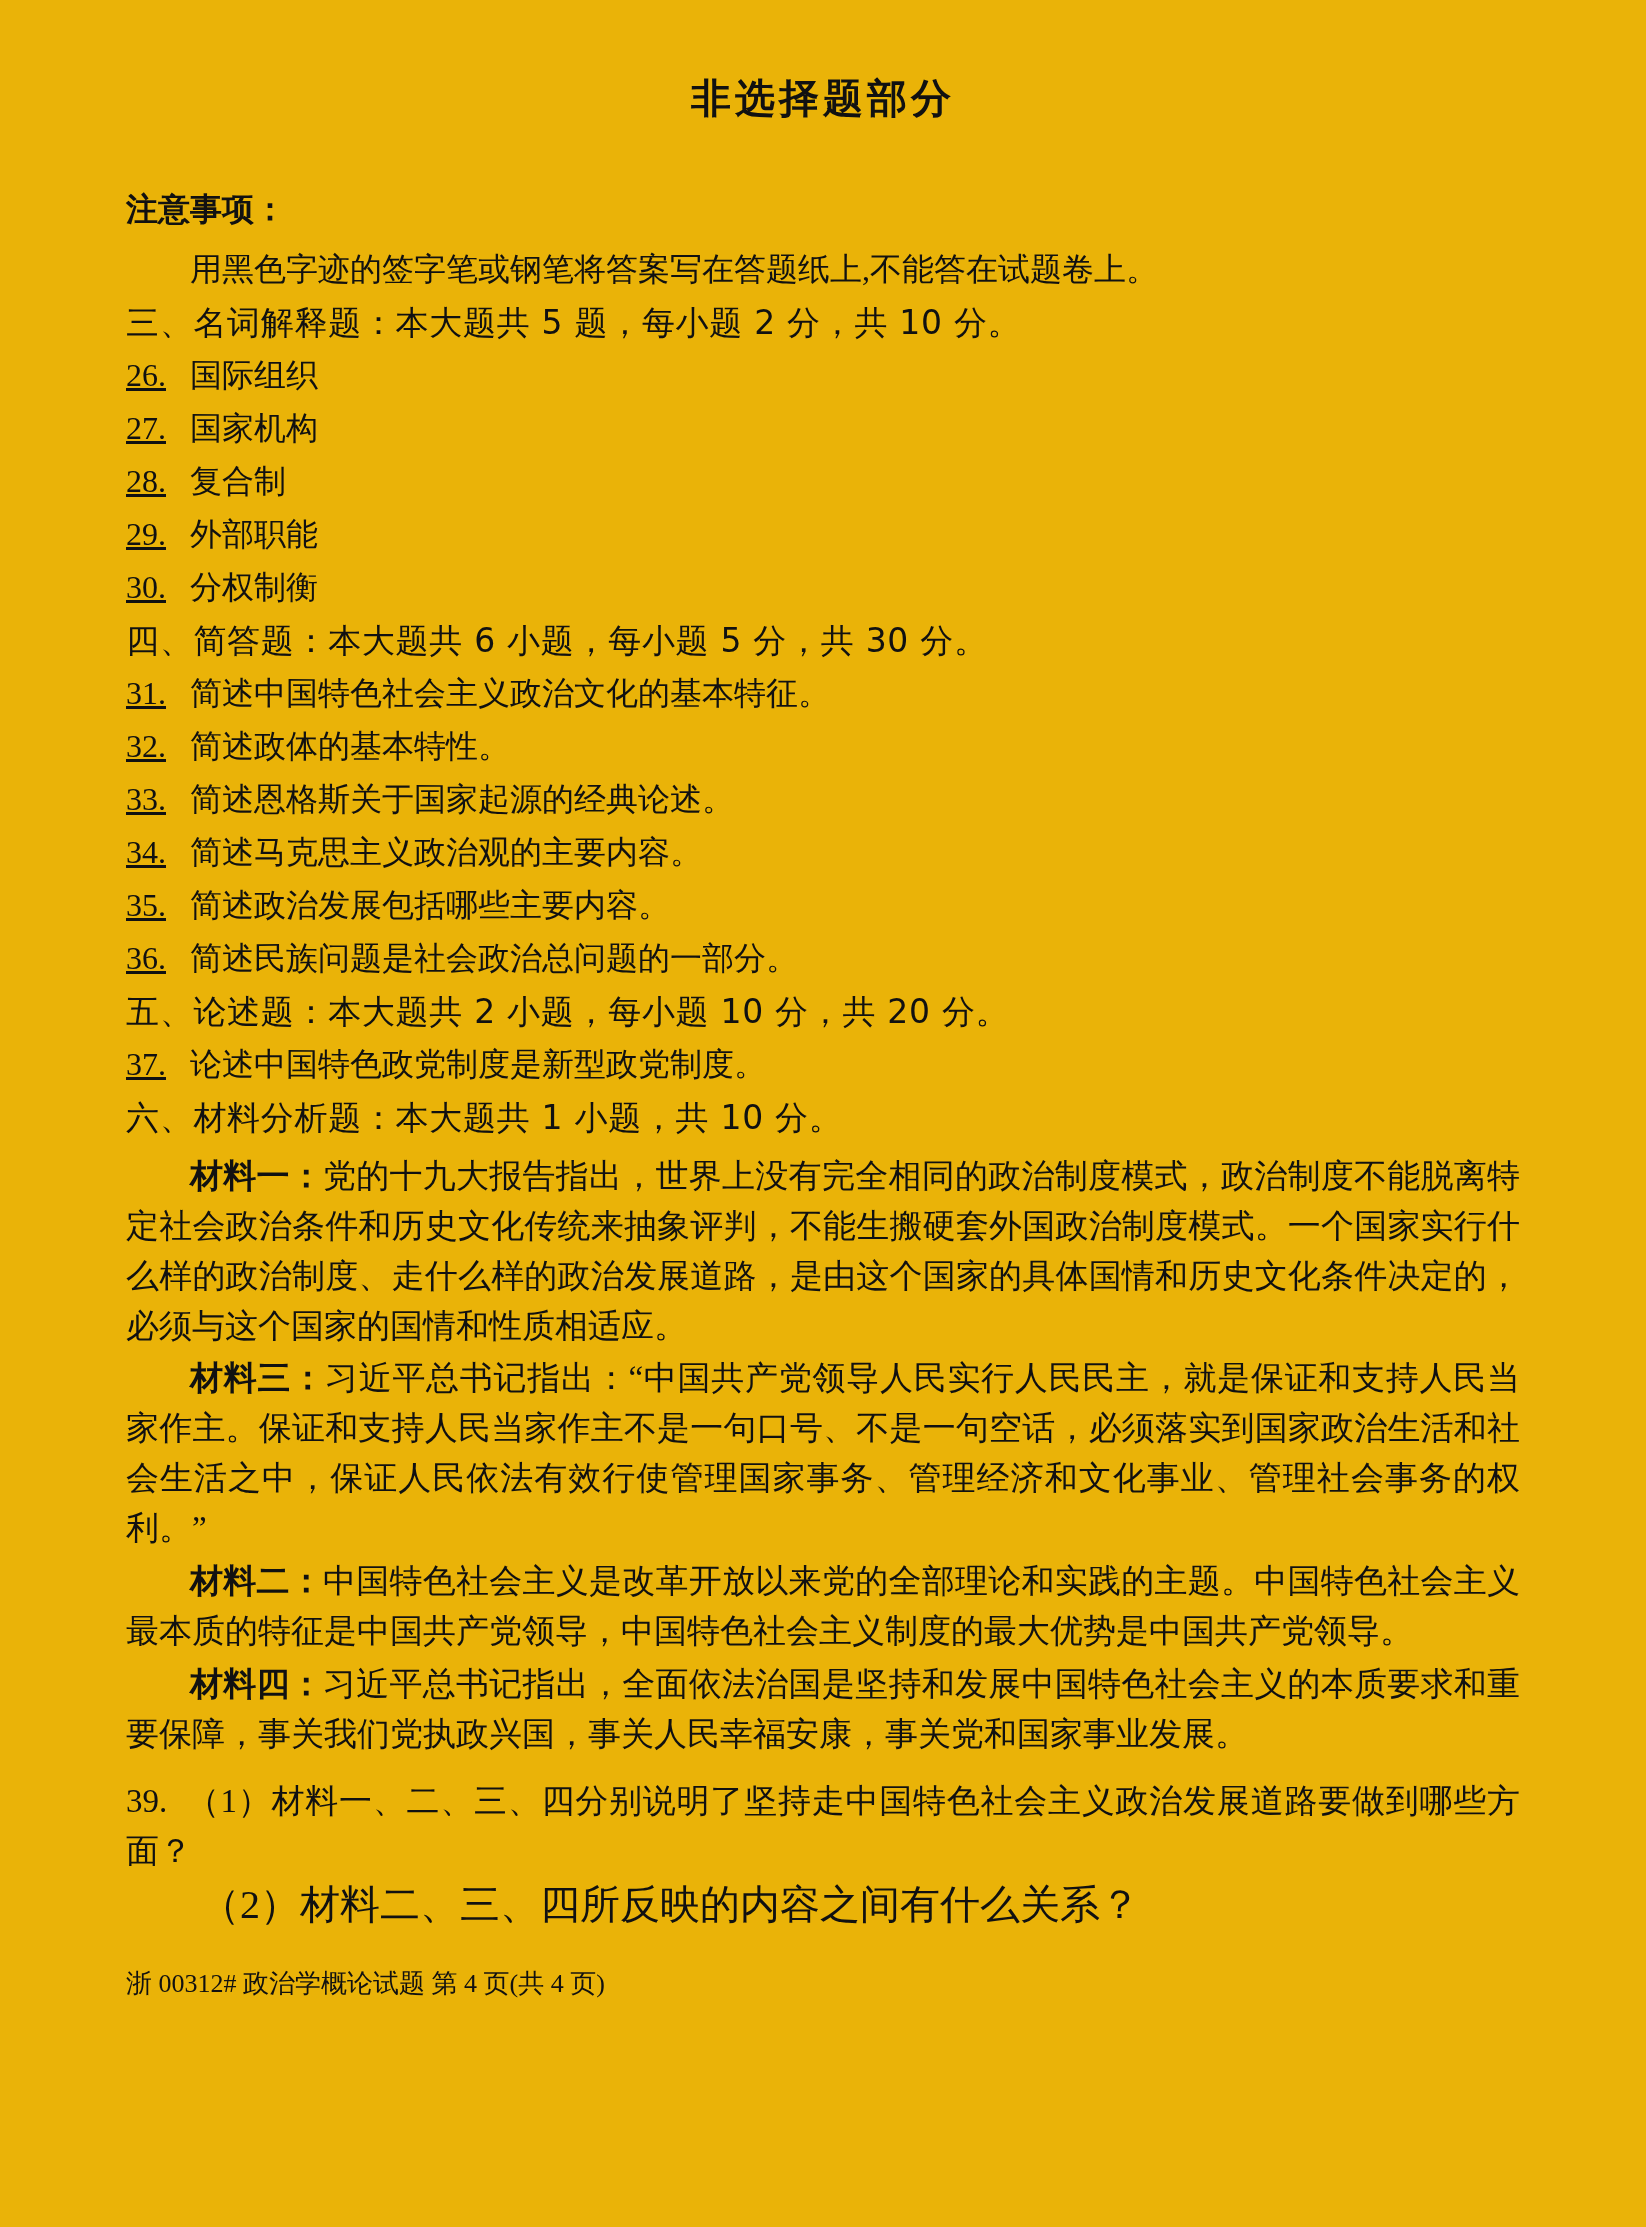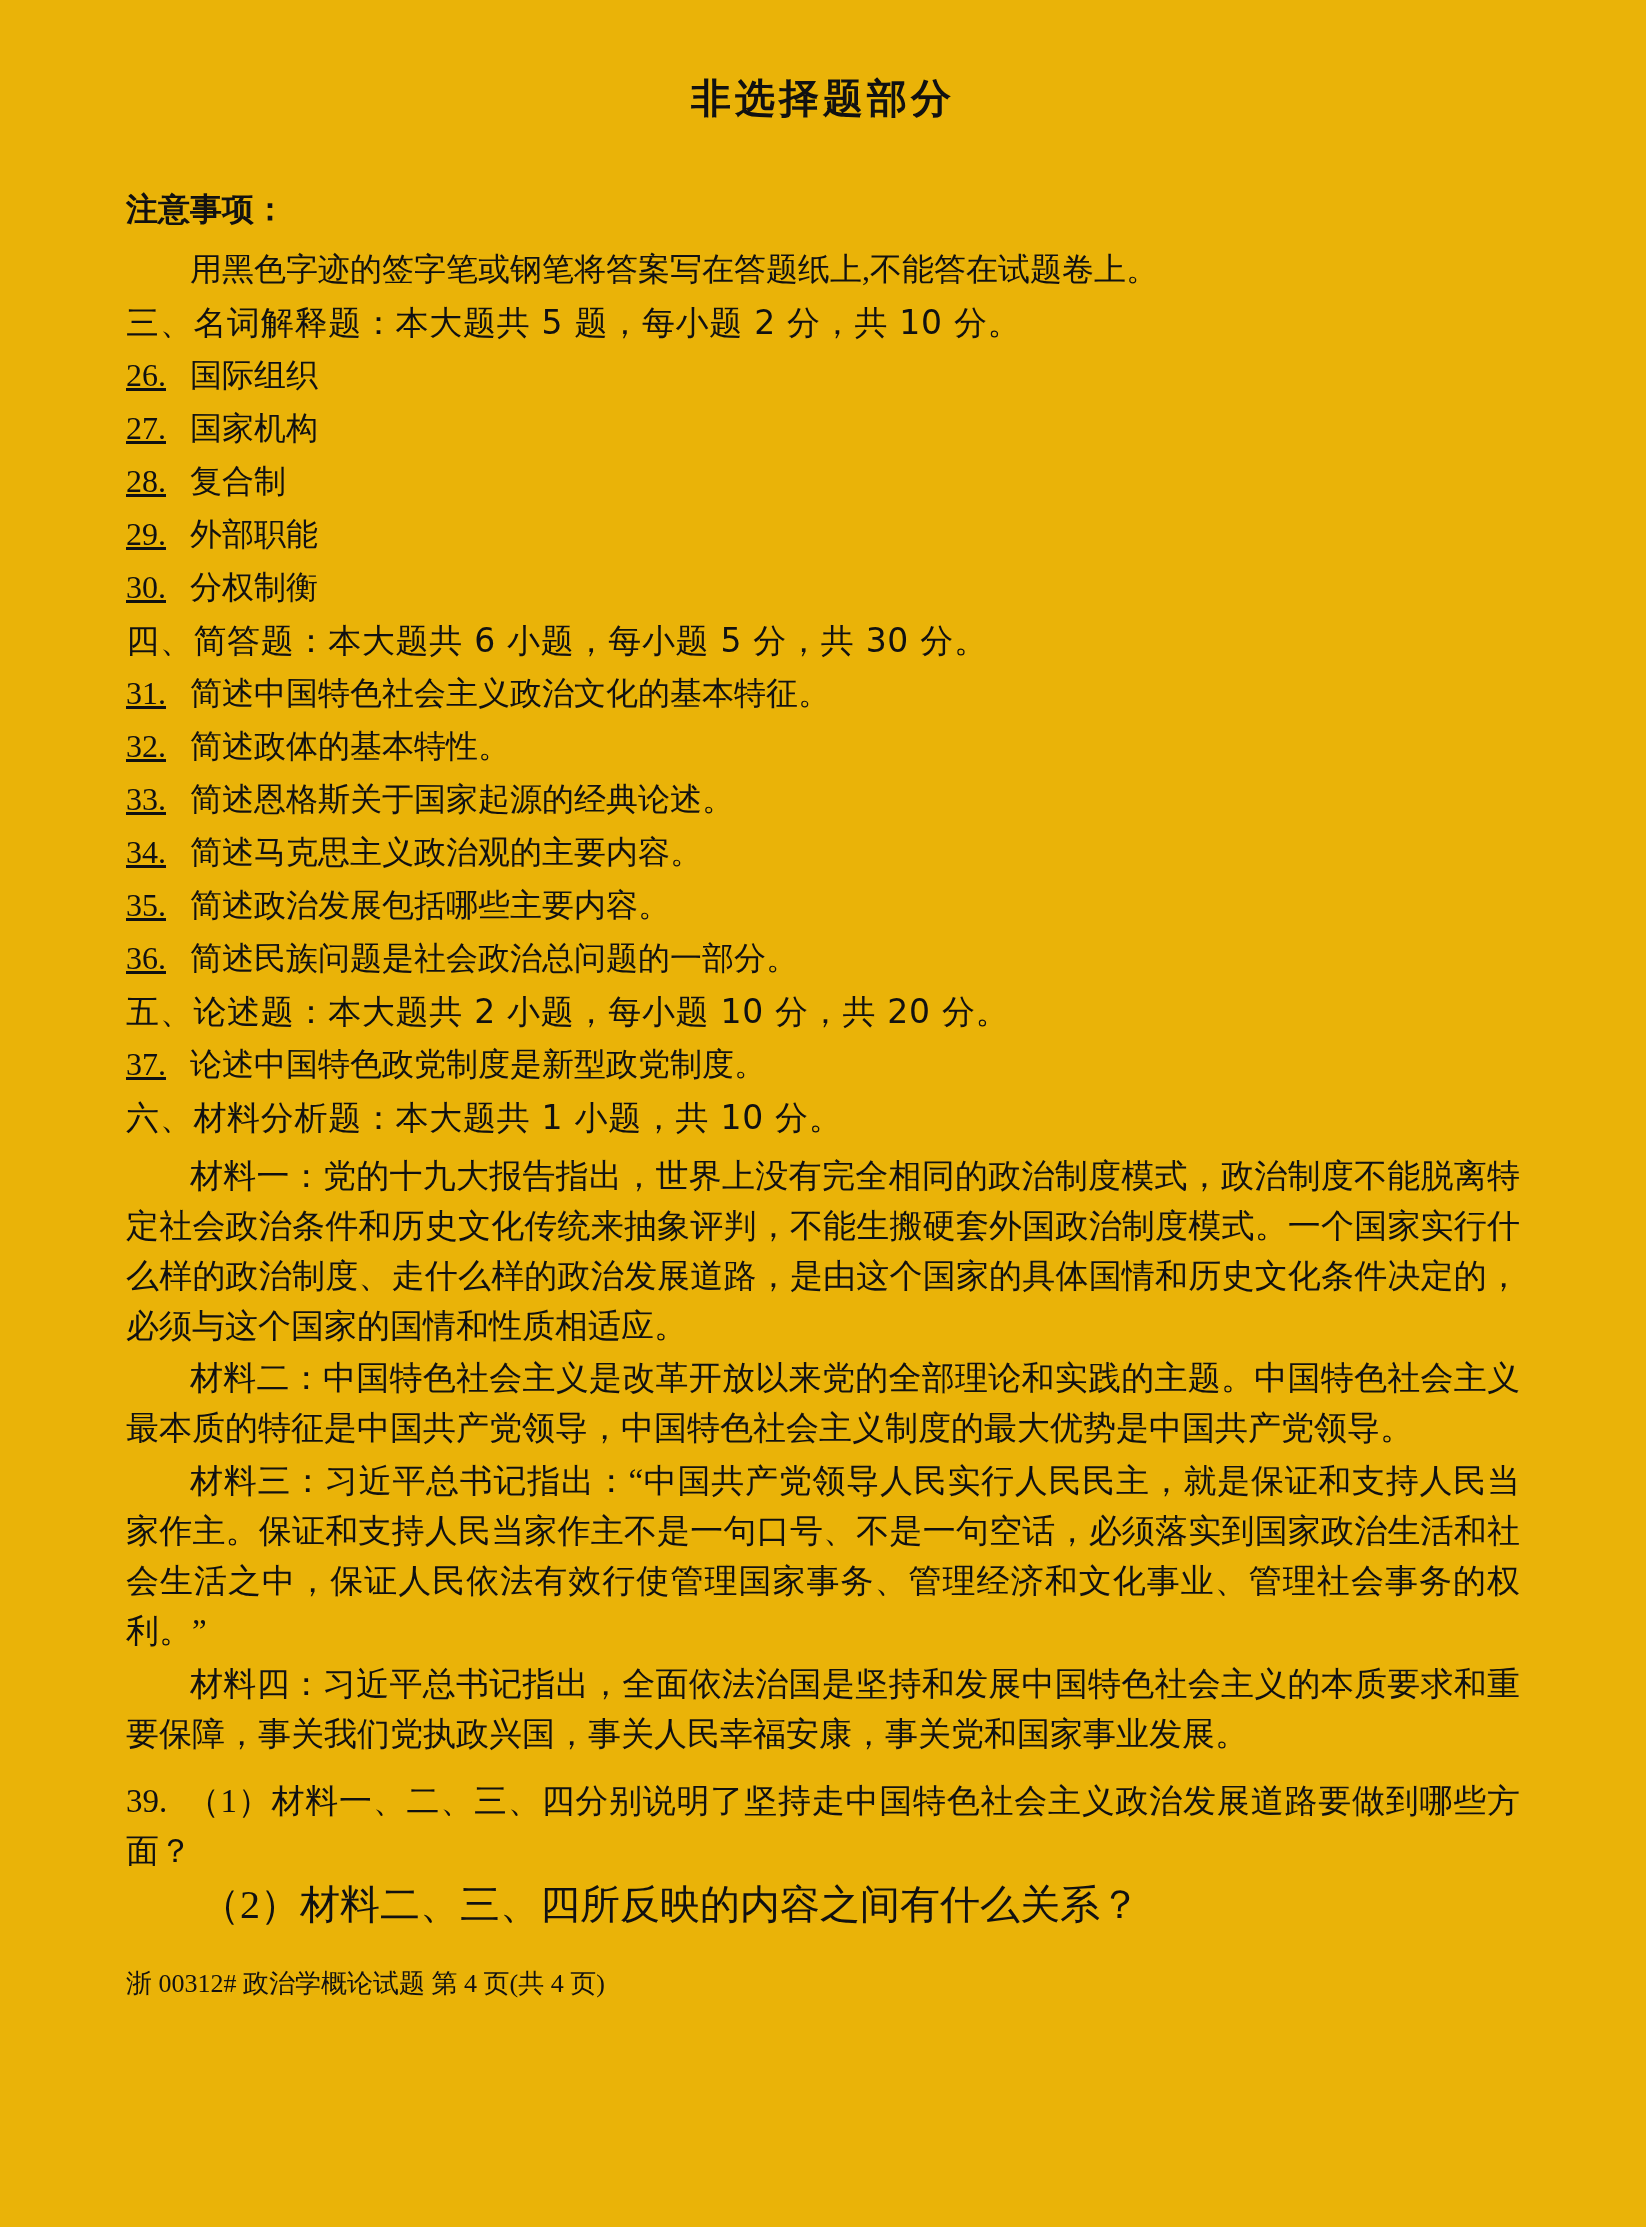--- a/index.html
+++ b/index.html
@@ -63,21 +63,21 @@
     font-size: 33px;
     line-height: 50px;
     text-align: justify;
     text-indent: 64px;
   }
   .material.first {
     margin-top: 17px;
   }
   .mat-label {
     font-family: "DejaVu Sans", "Liberation Sans", sans-serif;
-    font-weight: 400;
+    font-weight: 700;
   }
   .q39 {
     margin: 17px 0 0 0;
     font-size: 33px;
     line-height: 50px;
     text-align: justify;
   }
   .q39 .q-num39 {
     margin-right: 18.6px;
   }
@@ -148,24 +148,24 @@
   <div class="q-item">
     <span class="q-num">37.</span><span>论述中国特色政党制度是新型政党制度。</span>
   </div>
 
   <div class="sec-heading">六、材料分析题：本大题共 1 小题，共 10 分。</div>
 
   <p class="material first">
     <span class="mat-label">材料一：</span><span>党的十九大报告指出，世界上没有完全相同的政治制度模式，政治制度不能脱离特定社会政治条件和历史文化传统来抽象评判，不能生搬硬套外国政治制度模式。一个国家实行什么样的政治制度、走什么样的政治发展道路，是由这个国家的具体国情和历史文化条件决定的，必须与这个国家的国情和性质相适应。</span>
   </p>
   <p class="material">
-    <span class="mat-label">材料二：</span><span>中国特色社会主义是改革开放以来党的全部理论和实践的主题。中国特色社会主义最本质的特征是中国共产党领导，中国特色社会主义制度的最大优势是中国共产党领导。</span>
+    <span class="mat-label">材料三：</span><span>习近平总书记指出：“中国共产党领导人民实行人民民主，就是保证和支持人民当家作主。保证和支持人民当家作主不是一句口号、不是一句空话，必须落实到国家政治生活和社会生活之中，保证人民依法有效行使管理国家事务、管理经济和文化事业、管理社会事务的权利。”</span>
   </p>
   <p class="material">
-    <span class="mat-label">材料三：</span><span>习近平总书记指出：“中国共产党领导人民实行人民民主，就是保证和支持人民当家作主。保证和支持人民当家作主不是一句口号、不是一句空话，必须落实到国家政治生活和社会生活之中，保证人民依法有效行使管理国家事务、管理经济和文化事业、管理社会事务的权利。”</span>
+    <span class="mat-label">材料二：</span><span>中国特色社会主义是改革开放以来党的全部理论和实践的主题。中国特色社会主义最本质的特征是中国共产党领导，中国特色社会主义制度的最大优势是中国共产党领导。</span>
   </p>
   <p class="material">
     <span class="mat-label">材料四：</span><span>习近平总书记指出，全面依法治国是坚持和发展中国特色社会主义的本质要求和重要保障，事关我们党执政兴国，事关人民幸福安康，事关党和国家事业发展。</span>
   </p>
 
   <p class="q39">
     <span class="q-num39">39.</span><span>（1）材料一、二、三、四分别说明了坚持走中国特色社会主义政治发展道路要做到哪些方面？</span>
   </p>
   <p class="q39-part2">（2）材料二、三、四所反映的内容之间有什么关系？</p>
 

